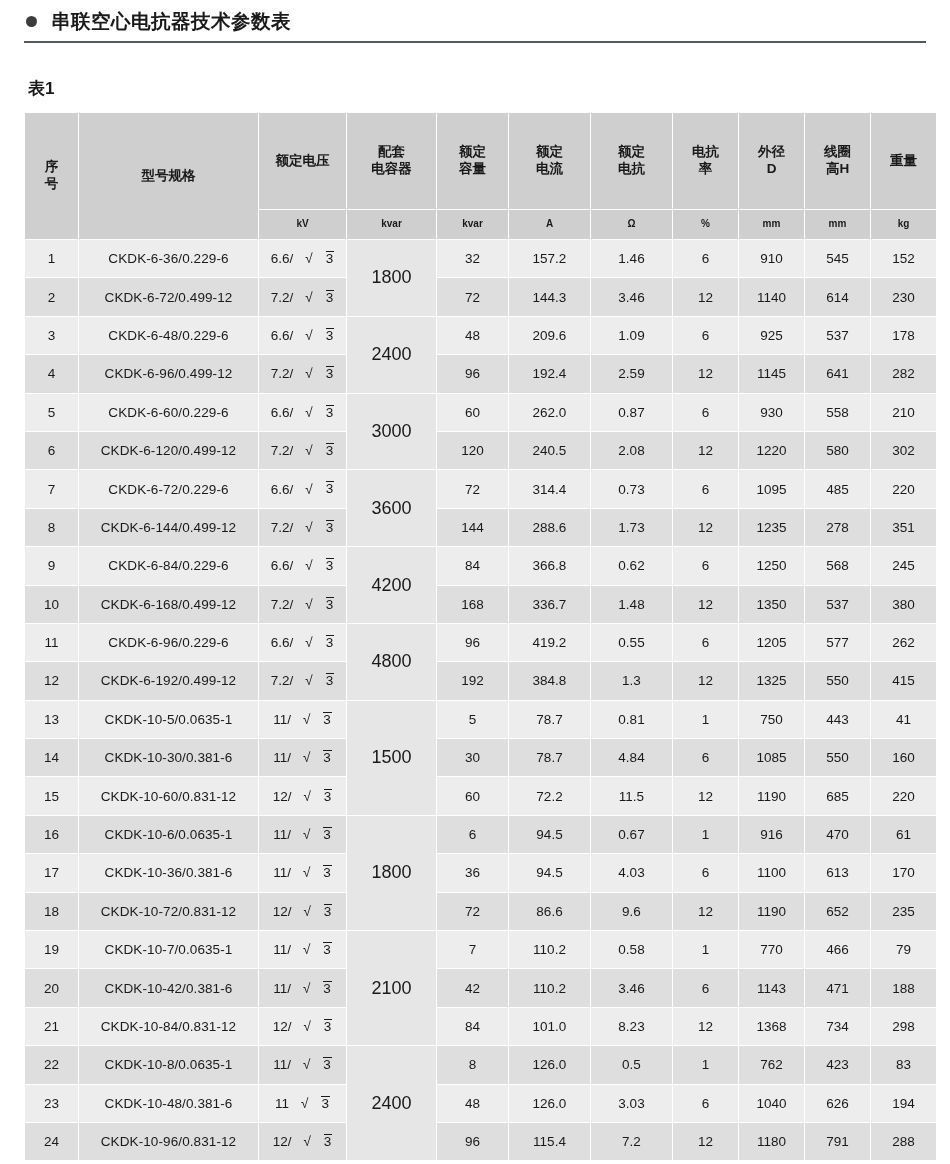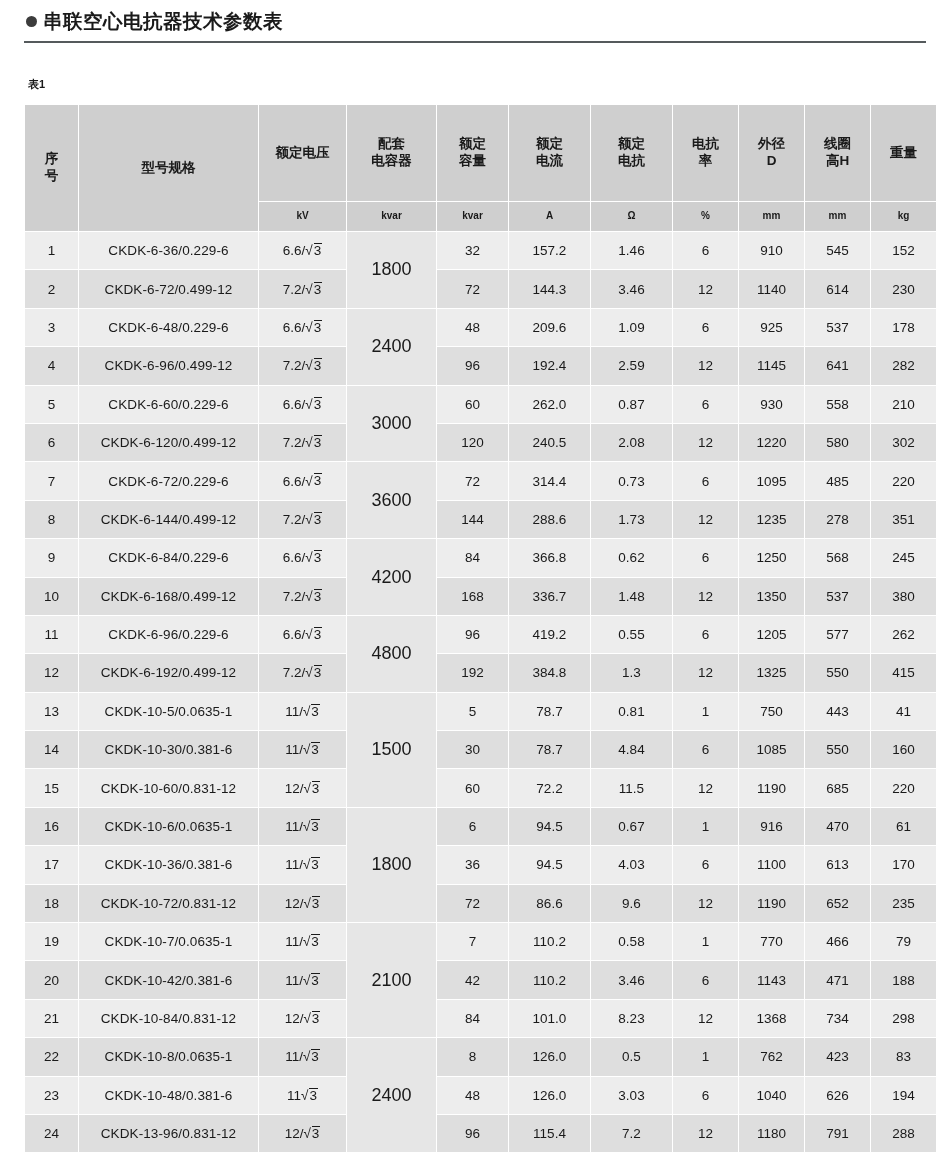--- a/index.html
+++ b/index.html
@@ -15,21 +15,21 @@
   }
   .page {
     width: 950px;
     box-sizing: border-box;
     padding: 0 24px;
   }
   
   .doc-header {
     display: flex;
     align-items: center;
-    gap: 6px;
+    gap: 14px;
     padding-top: 8px;
     padding-bottom: 6px;
     border-bottom: 2px solid #555a5c;
     margin-bottom: 0;
   }
   .bullet {
     width: 11px;
     height: 11px;
     border-radius: 50%;
     background: #3c3c3c;
@@ -37,21 +37,21 @@
     flex: 0 0 auto;
     margin-left: 2px;
   }
   .doc-title {
     font-size: 19.5px;
     font-weight: bold;
     letter-spacing: 0.5px;
     color: #1a1a1a;
   }
   .table-caption {
-    font-size: 11px;
+    font-size: 17px;
     font-weight: bold;
     margin: 34px 0 12px 4px;
   }
   
   table.spec {
     border-collapse: collapse;
     width: 902px;
     table-layout: fixed;
     font-size: 13px;
   }
@@ -87,20 +87,21 @@
     background: #e6e6e6 !important;
     font-size: 18px;
   }
   tbody tr.alt td.cap {
     background: #e6e6e6 !important;
   }
   .frac {
     display: inline-flex;
     align-items: center;
     white-space: nowrap;
+    gap: 12px;
   }
   .sqrt {
     display: inline-block;
     border-top: 1px solid #1a1a1a;
     padding: 0 1px 0 0;
     margin-left: 1px;
     line-height: 1.05;
   }
   
   col.c-idx     { width: 54px; }
@@ -571,21 +572,21 @@
           <td>48</td>
           <td>126.0</td>
           <td>3.03</td>
           <td>6</td>
           <td>1040</td>
           <td>626</td>
           <td>194</td>
         </tr>
         <tr class="alt">
           <td>24</td>
-          <td class="model">CKDK-13-96/0.831-12</td>
+          <td class="model">CKDK-10-96/0.831-12</td>
           <td><span class="frac">
               <span>12/</span>
               <span>√</span>
               <span class="sqrt">3</span>
             </span></td>
           <td>96</td>
           <td>115.4</td>
           <td>7.2</td>
           <td>12</td>
           <td>1180</td>

